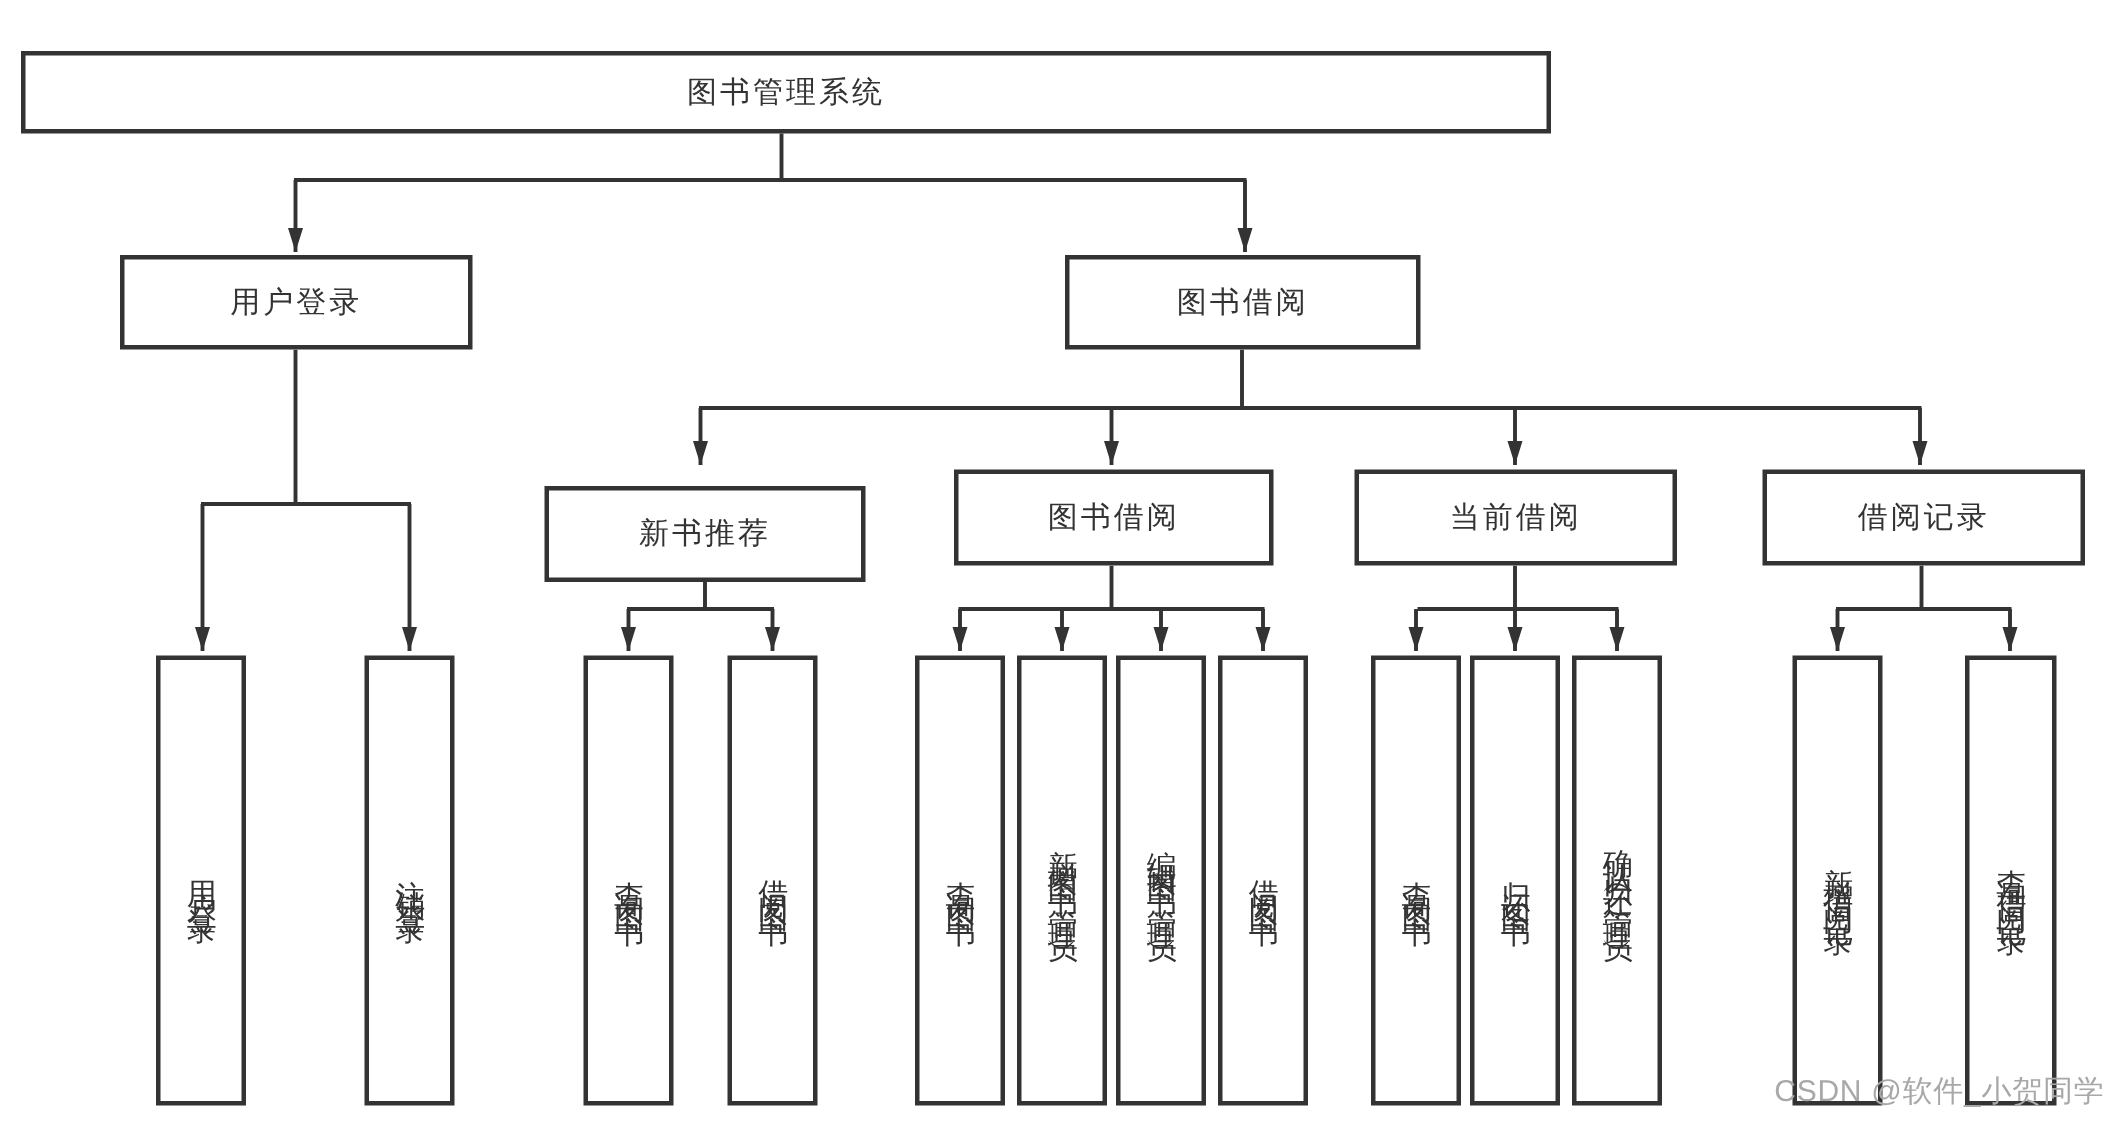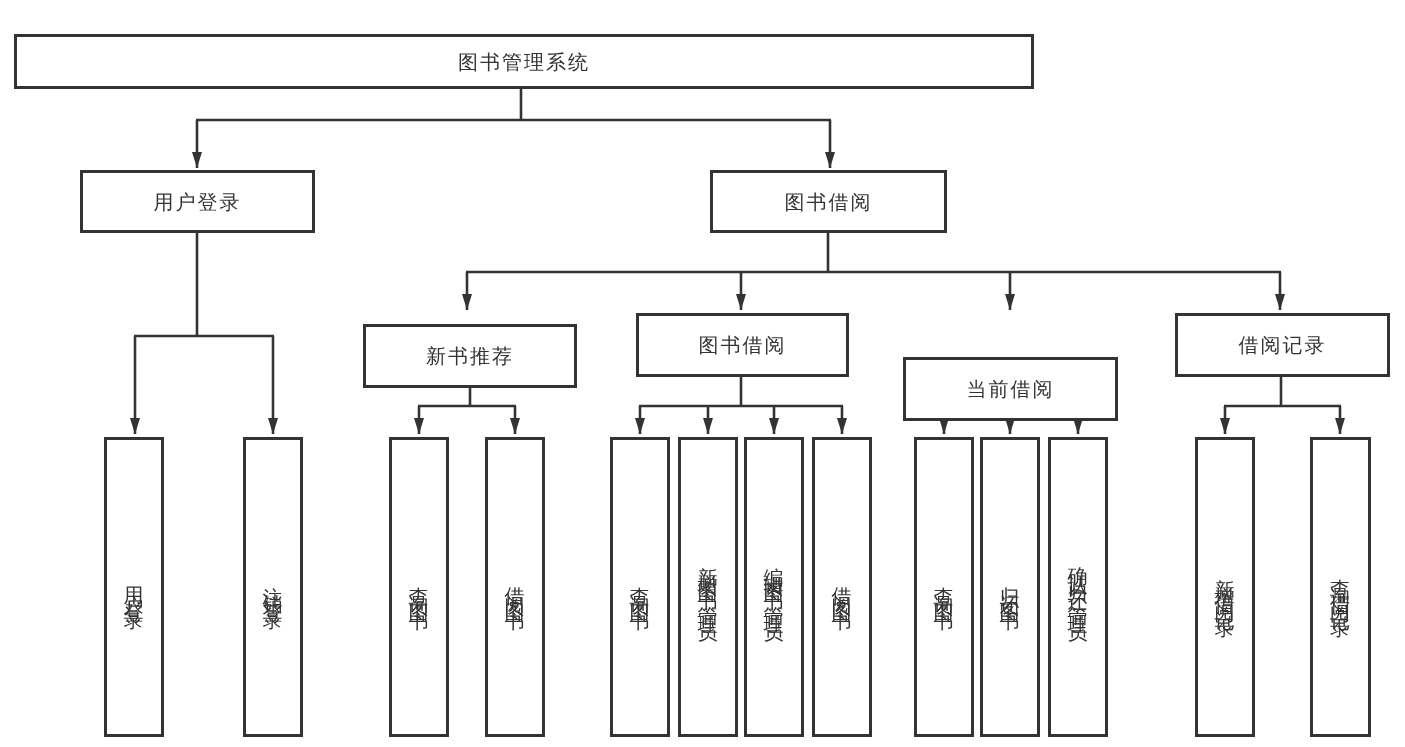--- a/index.html
+++ b/index.html
@@ -121,21 +121,21 @@
   <div class="node h" style="left:710px; top:170px; width:237px; height:63px;">
     <span>图书借阅</span>
   </div>
 
   <div class="node h" style="left:363px; top:313px; width:214px; height:64px;margin-top:11px;">
     <span>新书推荐</span>
   </div>
   <div class="node h" style="left:636px; top:313px; width:213px; height:64px;">
     <span>图书借阅</span>
   </div>
-  <div class="node h" style="left:903px; top:313px; width:215px; height:64px;margin-top:44px;">
+  <div class="node h" style="left:903px; top:313px; width:215px; height:64px;">
     <span>当前借阅</span>
   </div>
   <div class="node h" style="left:1175px; top:313px; width:215px; height:64px;">
     <span>借阅记录</span>
   </div>
 
   <div class="node v" style="left:104px; top:437px; width:60px; height:300px;">
     <span>用户登录</span>
   </div>
   <div class="node v" style="left:243px; top:437px; width:60px; height:300px;">
@@ -168,13 +168,14 @@
   <div class="node v" style="left:1048px; top:437px; width:60px; height:300px;">
     <span>确认归还（管理员）</span>
   </div>
   <div class="node v" style="left:1195px; top:437px; width:60px; height:300px;">
     <span>新增借阅记录</span>
   </div>
   <div class="node v" style="left:1310px; top:437px; width:61px; height:300px;">
     <span>查询借阅记录</span>
   </div>
 
+  <div id="watermark">CSDN @软件_小贺同学</div>
 </div>
 
 </body></html>

